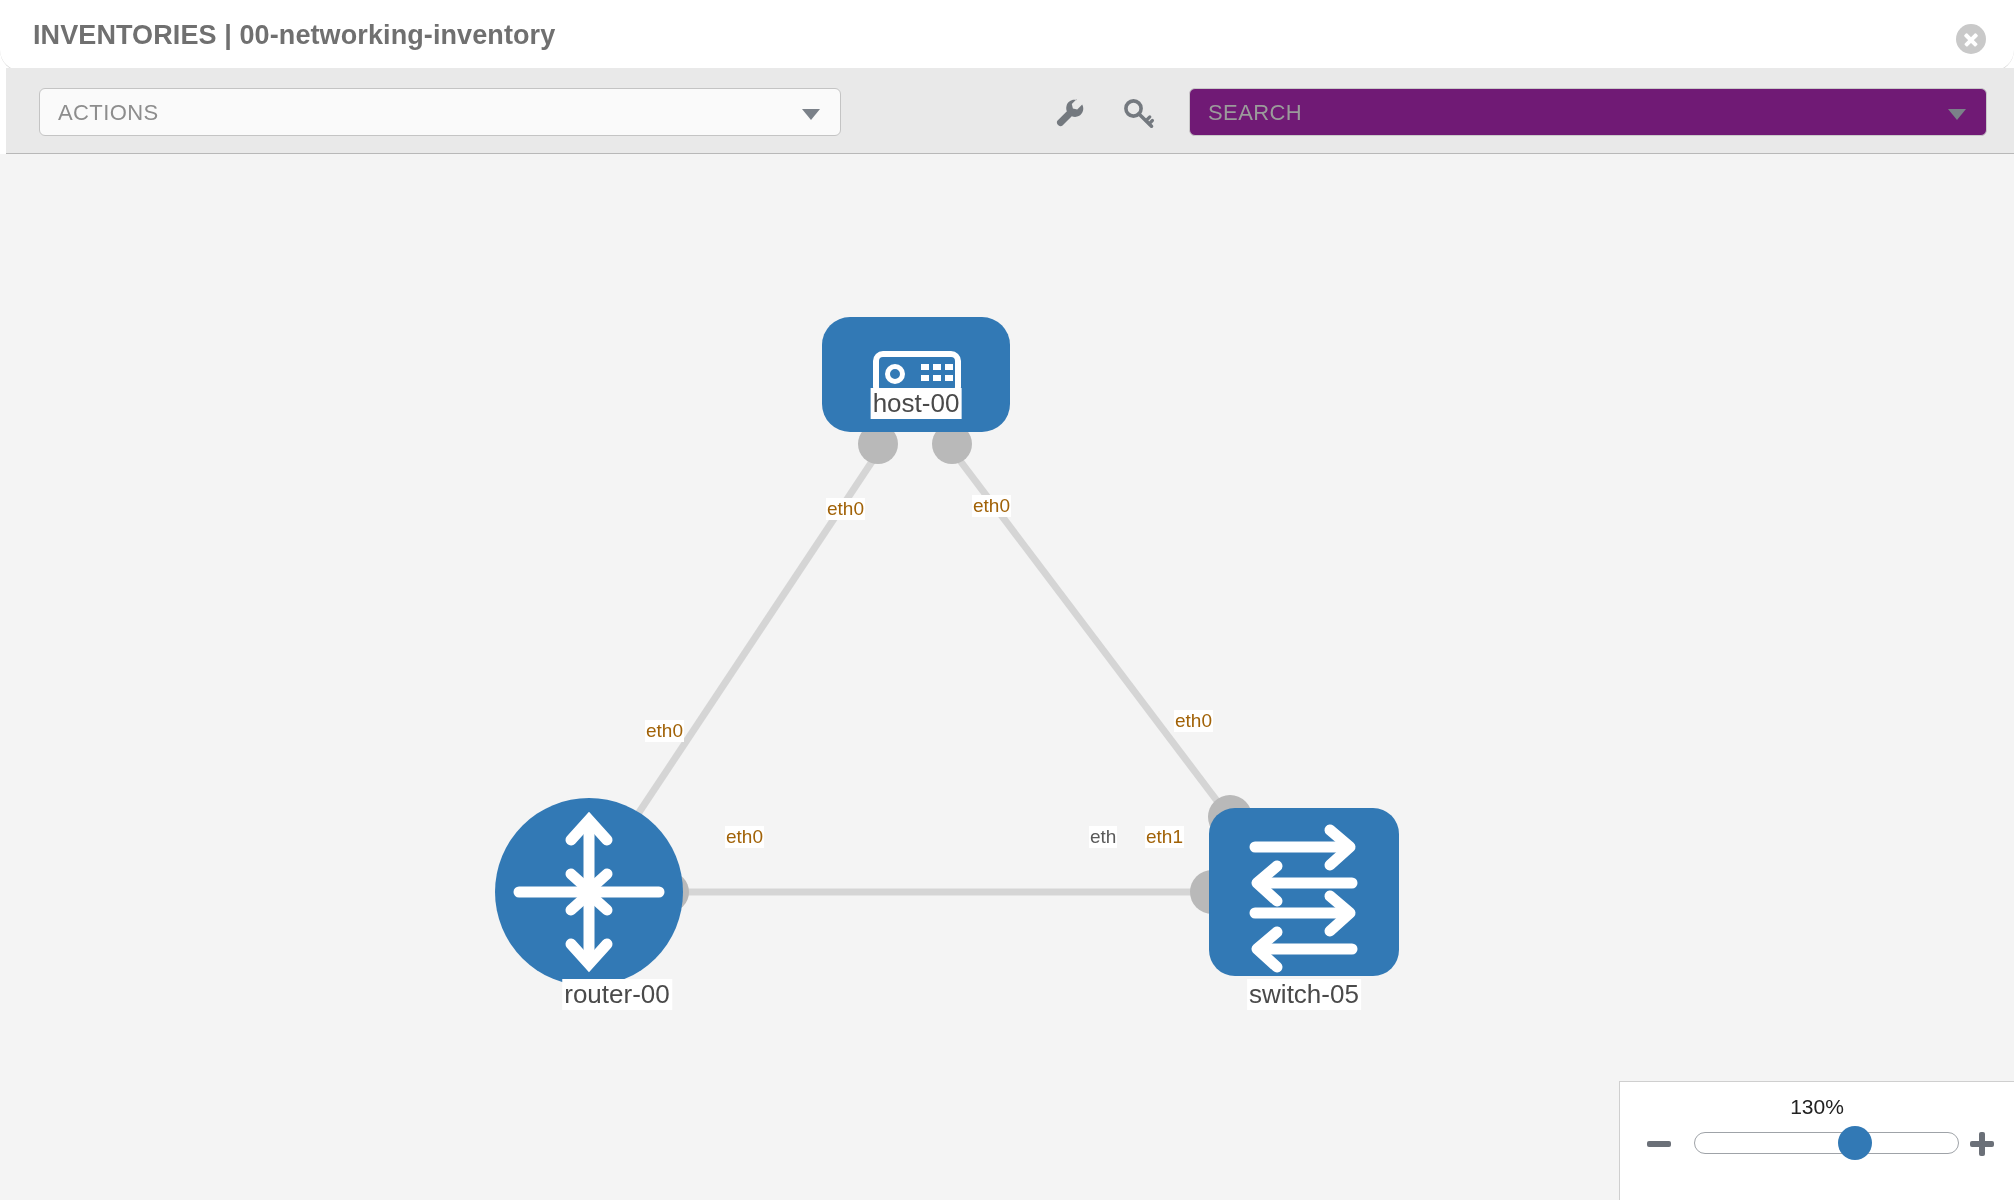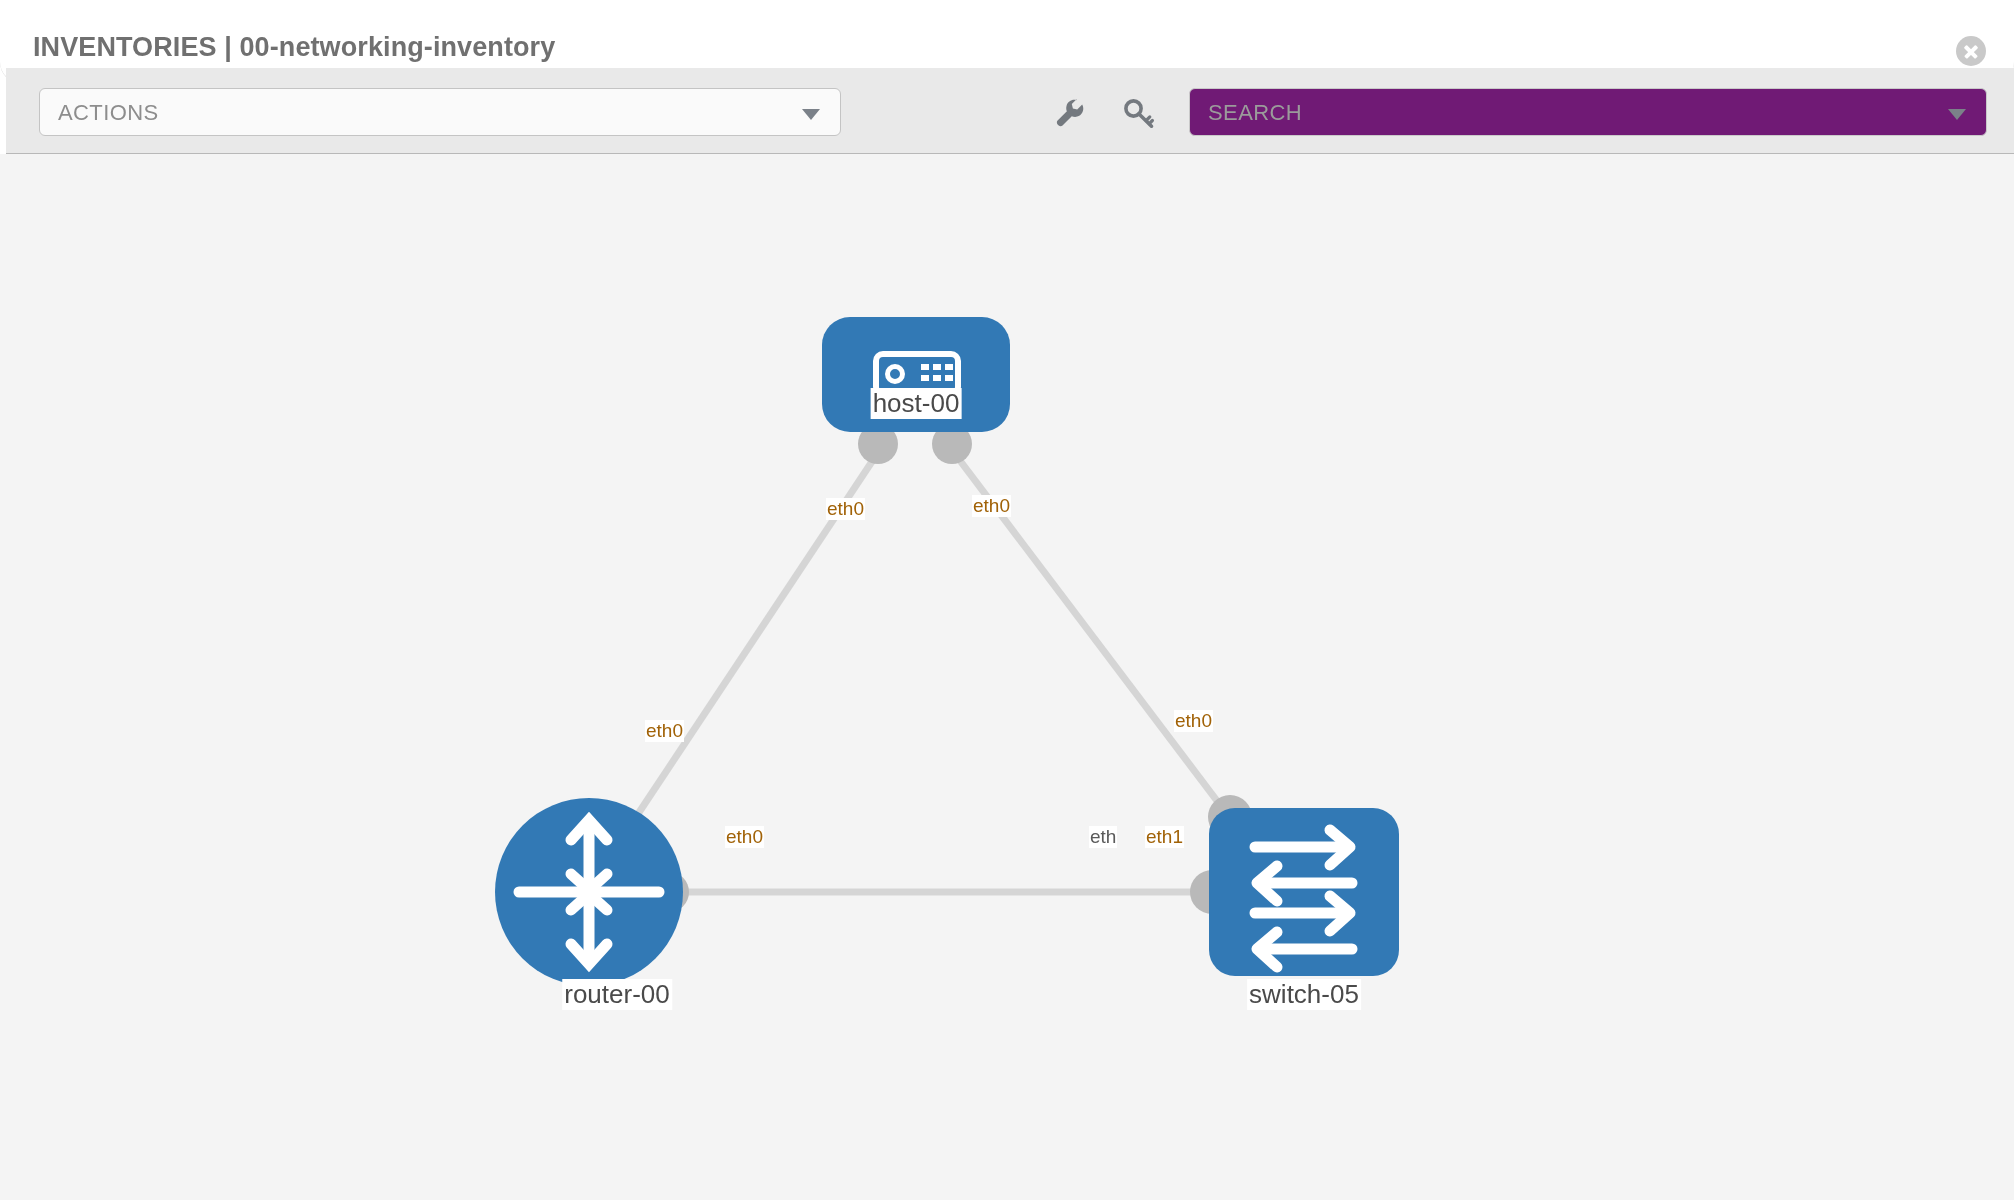--- a/index.html
+++ b/index.html
@@ -15,21 +15,21 @@
   #app {
     position: relative;
     width: 2014px;
     height: 1200px;
     background: #ffffff;
   }
 
   
   .header {
     position: absolute;
-    top: 16px; left: 0;
+    top: 4px; left: 0;
     width: 2014px;
     height: 68px;
     background: #ffffff;
     border-bottom: 1px solid #d7d7d7;
     border-radius: 22px;
   }
   .header-title {
     position: absolute;
     left: 33px;
     top: 16px;
@@ -348,14 +348,22 @@
     <div class="iface-label" style="left:1174px; top:556px;">eth0</div>
 
     <div class="iface-label" style="left:725px; top:672px;">eth0</div>
 
     <div class="iface-label" style="left:1089px; top:672px; color:#5a5a5a;">eth</div>
 
     <div class="iface-label" style="left:1110px; top:672px;margin-left:35px;">eth1</div>
 
   </div>
 
+  <div class="zoom-panel">
+    <div class="zoom-value">130%</div>
+    <div class="zoom-minus"></div>
+    <div class="zoom-track">
+      <div class="zoom-thumb" id="zoom-thumb" style="left: 143.22px;"></div>
+    </div>
+    <div class="zoom-plus"></div>
+  </div>
 
 </div>
 
 </body></html>

